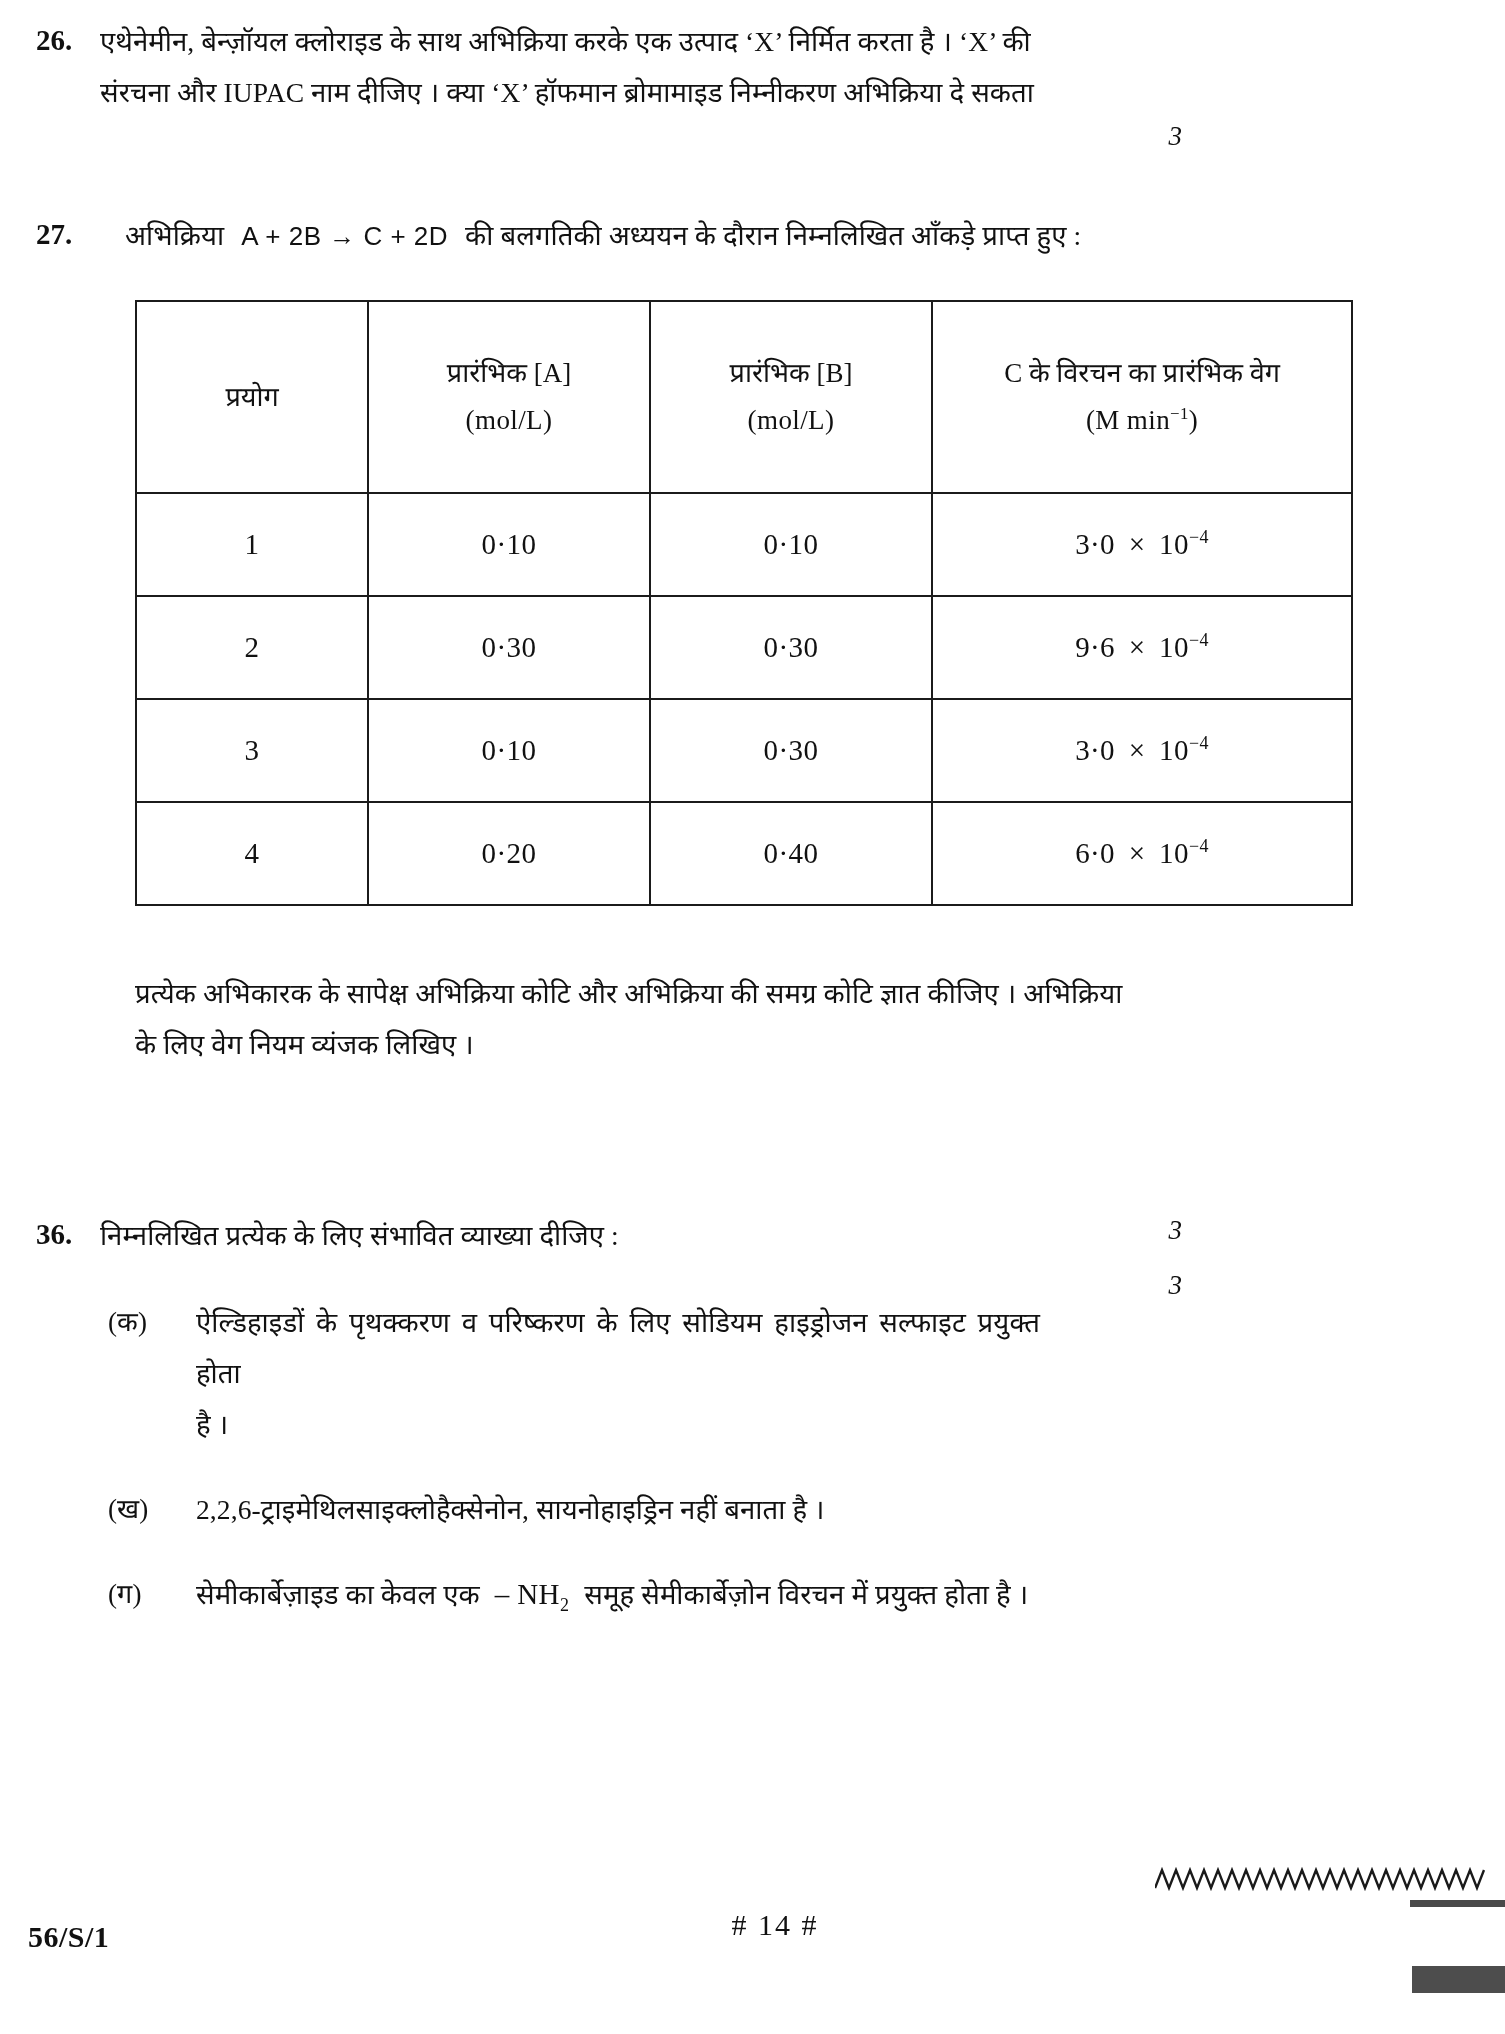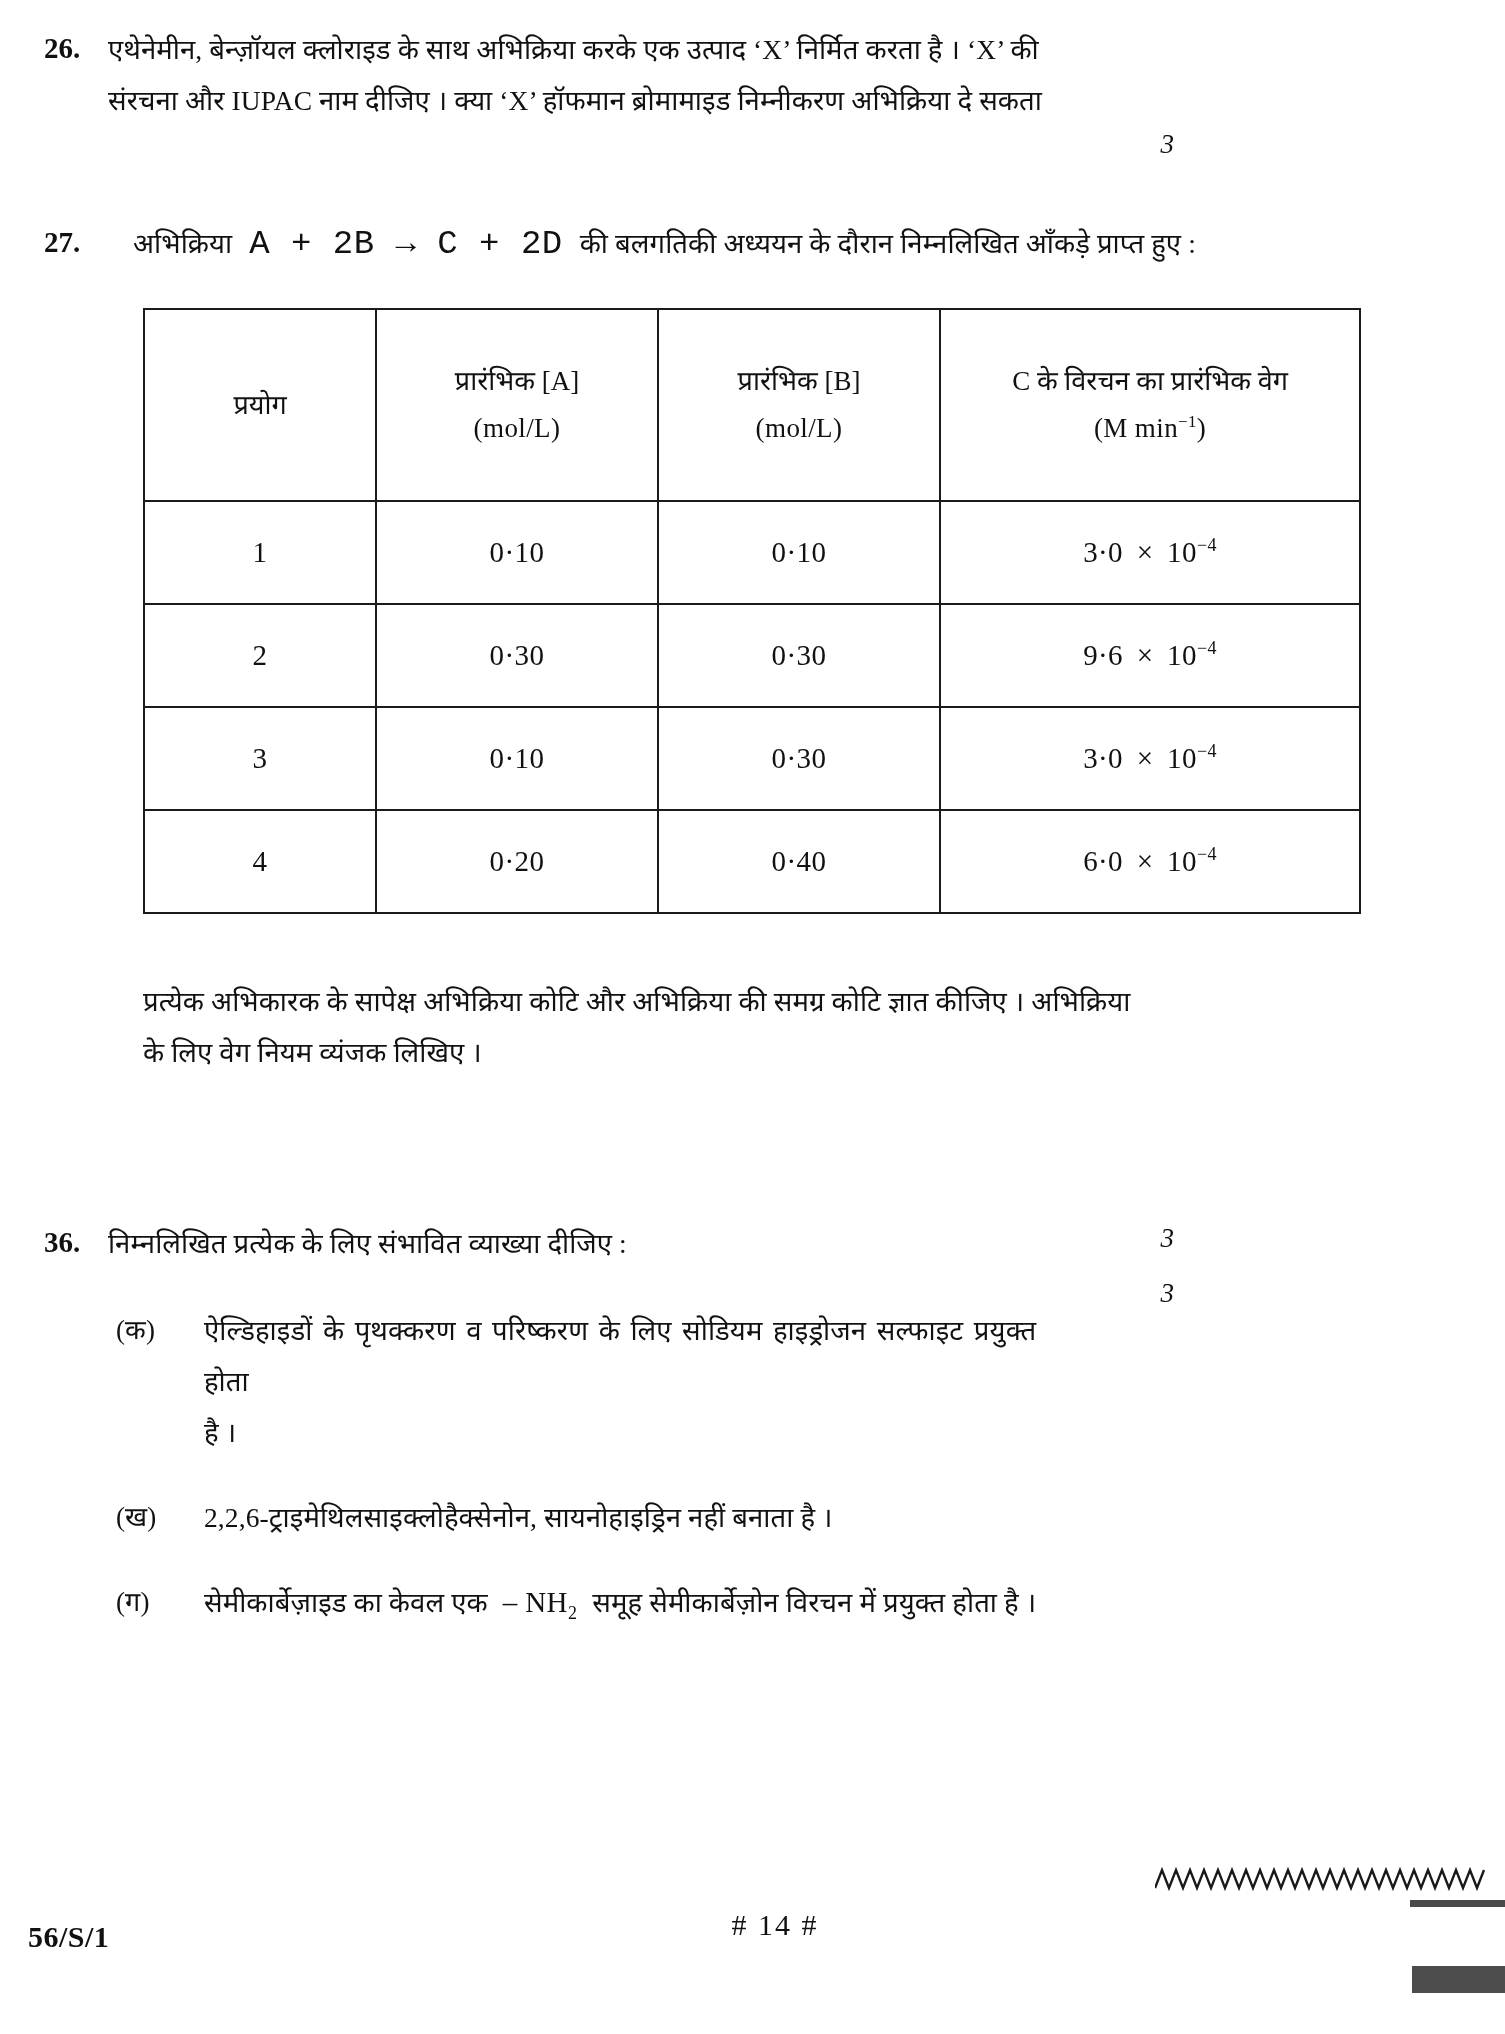--- a/index.html
+++ b/index.html
@@ -12,21 +12,21 @@
     height: 2034px;
     position: relative;
     font-family: "Liberation Serif", "DejaVu Serif", serif;
     color: #111111;
     overflow: hidden;
   }
   .page {
     position: relative;
     width: 1218px;
     height: 2034px;
-    padding: 16px;
+    padding: 8px;
     box-sizing: border-box;
   }
 
   
   .qblock {
     position: relative;
     display: flex;
     align-items: flex-start;
   }
   .qnum {
@@ -79,22 +79,22 @@
   }
 
   
   #q26 { top: 8px; }
   #q26 .qbody { padding-right: 160px; }
 
   
   #q27 { margin-top: 100px; gap: 25px; }
   #q27 .qbody { padding-right: 30px; }
   .eqn {
-    font-family: Liberation Mono, monospace;
-    font-size: 34px;
+    font-family: Liberation Sans, sans-serif;
+    font-size: 26px;
     letter-spacing: 0.5px;
     white-space: nowrap;
   }
 
   
   .tbl-wrap {
     margin-top: 38px;
     margin-left: 10px;
   }
   table.kin {

